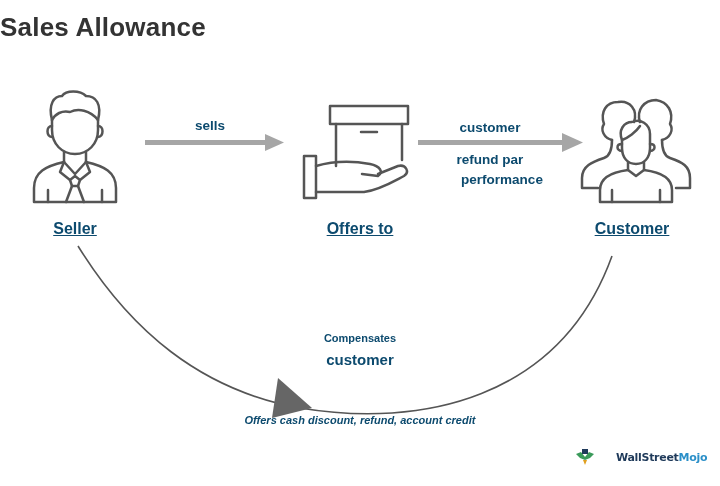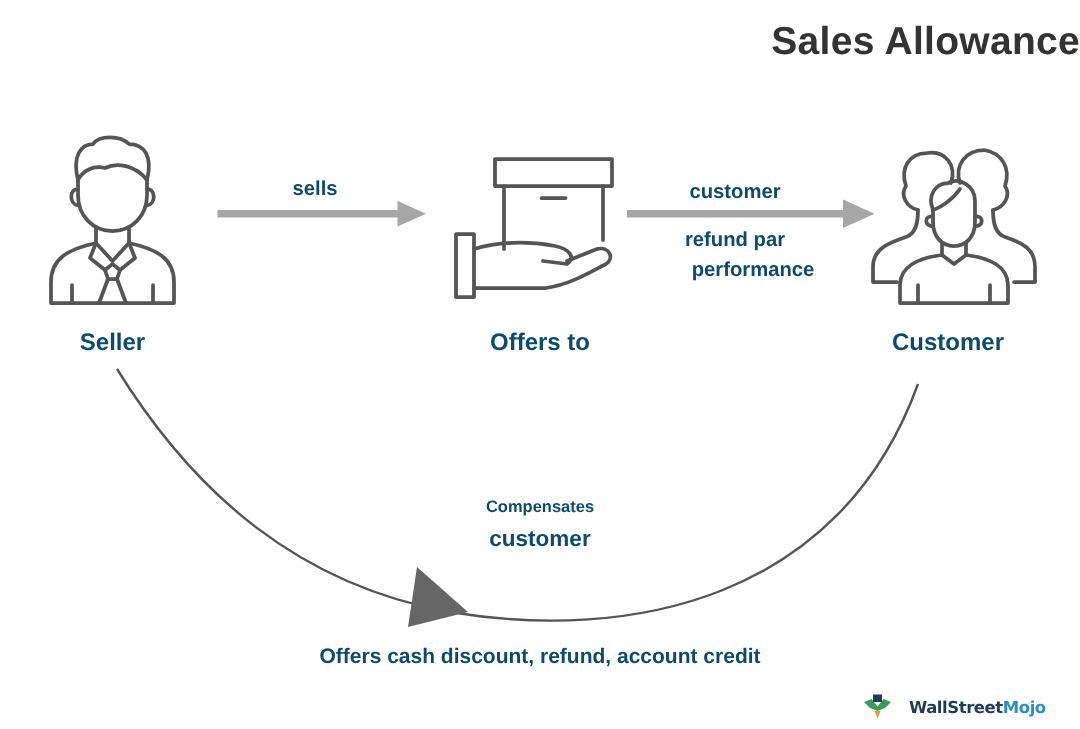--- a/index.html
+++ b/index.html
@@ -1,24 +1,24 @@
 <!DOCTYPE html>
 <html><head>
   <meta charset="utf-8">
   <style>
     html, body { margin:0; padding:0; background:#ffffff; }
     body { width:720px; height:486px; position:relative; overflow:hidden;
            font-family:"Liberation Sans", "DejaVu Sans", sans-serif; }
-    .title { position:absolute; left:0; width:720px; top:12px; text-align:right;
+    .title { position:absolute; left:0; width:720px; top:12px; text-align:left;
              font-size:26px; font-weight:bold; color:#333333; letter-spacing:0.2px; }
     .lbl { position:absolute; color:#0c4a6e; font-weight:bold; text-align:center; white-space:nowrap; }
-    .node-label { font-size:16px; }
+    .node-label { font-size:16px;text-decoration:underline; }
     .edge-label { font-size:13.5px; line-height:20px; }
     svg.canvas { position:absolute; left:0; top:0; }
-    .logo { position:absolute; left:574px; top:448px; display:flex; align-items:center; gap:10px;margin-top:14px; }
+    .logo { position:absolute; left:574px; top:448px; display:flex; align-items:center; gap:20px; }
     .logo-text { font-size:11px; font-weight:bold; color:#1f3a5a; font-family:"DejaVu Sans", sans-serif; letter-spacing:-0.3px; }
     .logo-text .accent { color:#2a8fc8; }
   </style>
 </head>
 <body>
 
 <div class="title">Sales Allowance</div>
 
 <svg class="canvas" width="720" height="486" viewBox="0 0 720 486">
 
@@ -93,21 +93,21 @@
 <div class="lbl node-label" style="left:300px; top:220px; width:120px;">Offers to</div>
 <div class="lbl node-label" style="left:582px; top:220px; width:100px;">Customer</div>
 
 <div class="lbl edge-label" style="left:180px; top:116px; width:60px;">sells</div>
 <div class="lbl edge-label" style="left:440px; top:118px; width:100px;">customer</div>
 <div class="lbl edge-label" style="left:430px; top:150px; width:120px;">refund par</div>
 <div class="lbl edge-label" style="left:442px; top:170px; width:120px;">performance</div>
 
 <div class="lbl" style="left:290px; top:327px; width:140px; font-size:11px; line-height:22px;">Compensates</div>
 <div class="lbl" style="left:290px; top:349px; width:140px; font-size:15px; line-height:22px;">customer</div>
-<div class="lbl" style="left:170px; top:429px; width:380px; font-size:14px;">Offers cash discount, refund, account credit</div>
+<div class="lbl" style="left:170px; top:414px; width:380px; font-size:11px;font-style:italic;">Offers cash discount, refund, account credit</div>
 
 <div class="logo">
   <svg width="22" height="18" viewBox="0 0 22 18">
     <path d="M2 6 L7 4 L11 9 L15 4 L20 6 L16 10 L11 12 L6 10 Z" fill="#3a9a5a"></path>
     <rect x="8" y="1" width="6" height="5" fill="#1f3a5a"></rect>
     <path d="M9 12 L11 17 L13 12 Z" fill="#e0a020"></path>
   </svg>
   <span class="logo-text">
     <span>Wall</span><span>Street</span><span class="accent">Mojo</span>
   </span>

